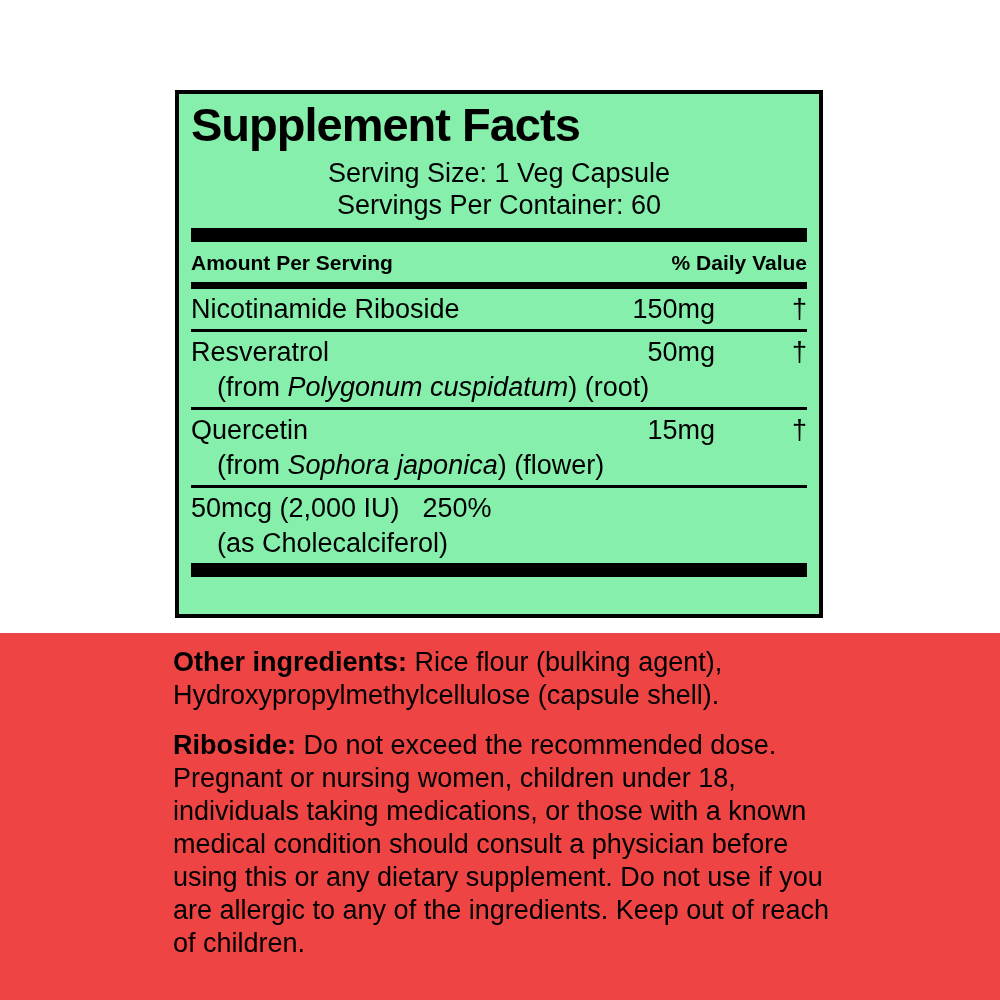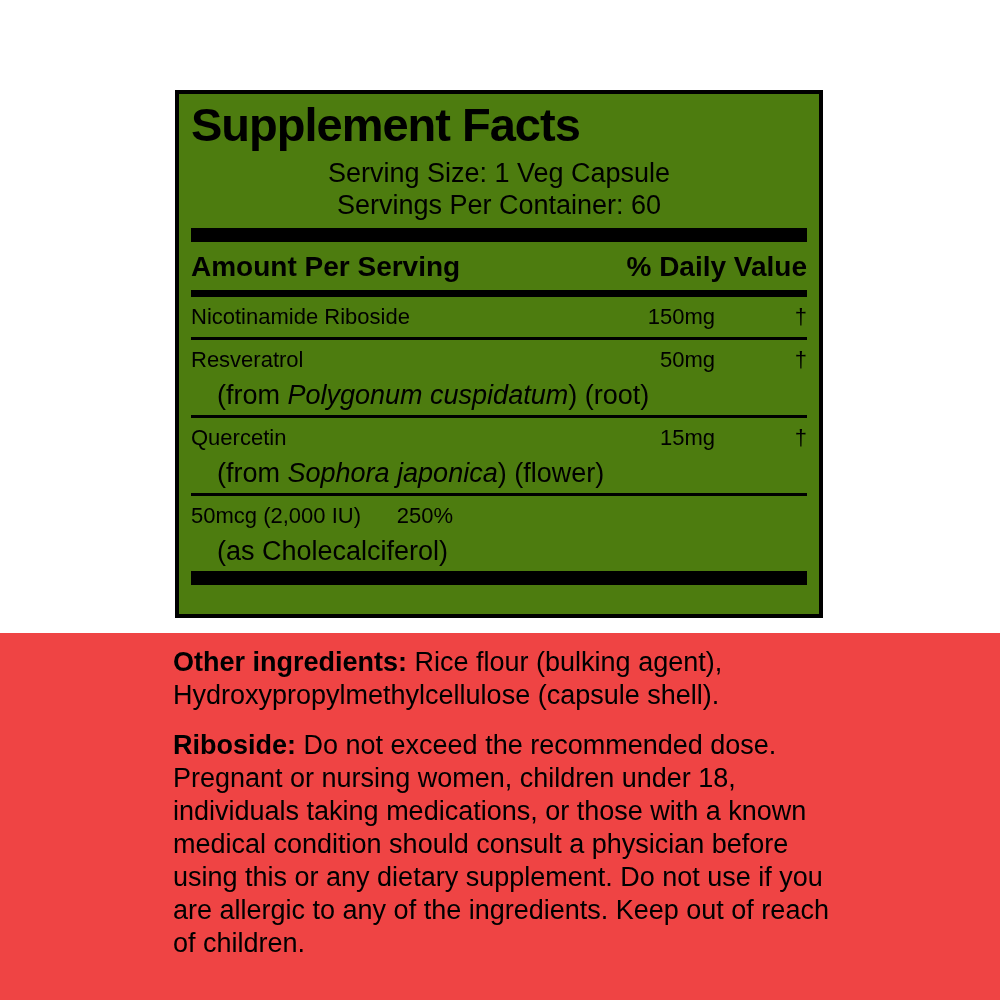--- a/index.html
+++ b/index.html
@@ -7,43 +7,43 @@
   body { font-family: "Liberation Sans", sans-serif; color: #000; }
 
   .canvas { position: relative; width: 1000px; height: 1000px; background: #ffffff; overflow: hidden; }
 
   
   .panel {
     position: absolute;
     left: 175px; top: 90px;
     width: 648px; height: 528px;
     border: 4px solid #000;
-    background: #4d7c0f;
+    background: #86efac;
     padding: 5px 12px 0 12px;
   }
   .panel-title {
     font-size: 47px;
     font-weight: bold;
     letter-spacing: -1px;
     line-height: 1.12;
     margin-bottom: 5px;
   }
   .serving-line { font-size: 27px; line-height: 32px; text-align: center; }
 
   .bar-thick { height: 14px; background: #000; margin-top: 7px; }
   .rule-medium { height: 7px; background: #000; }
   .rule-thin { height: 3px; background: #000; }
 
   .head-row {
     display: flex; justify-content: space-between; align-items: baseline;
-    font-size: 28px; font-weight: bold;
+    font-size: 21px; font-weight: bold;
     padding: 9px 0 7px 0;
   }
 
-  .row-main { display: flex; align-items: baseline; padding: 5px 0; font-size: 22px; line-height: 30px; }
+  .row-main { display: flex; align-items: baseline; padding: 5px 0; font-size: 27px; line-height: 30px; }
   .row-name { flex: 1; }
   .row-amt { text-align: right; }
   .row-dv { width: 92px; text-align: right; }
   .row-sub { font-size: 27px; line-height: 30px; padding: 0 0 5px 26px; }
 
   .footnote { font-size: 27px; padding-top: 8px; }
 
   
   .green-area {
     position: absolute;

